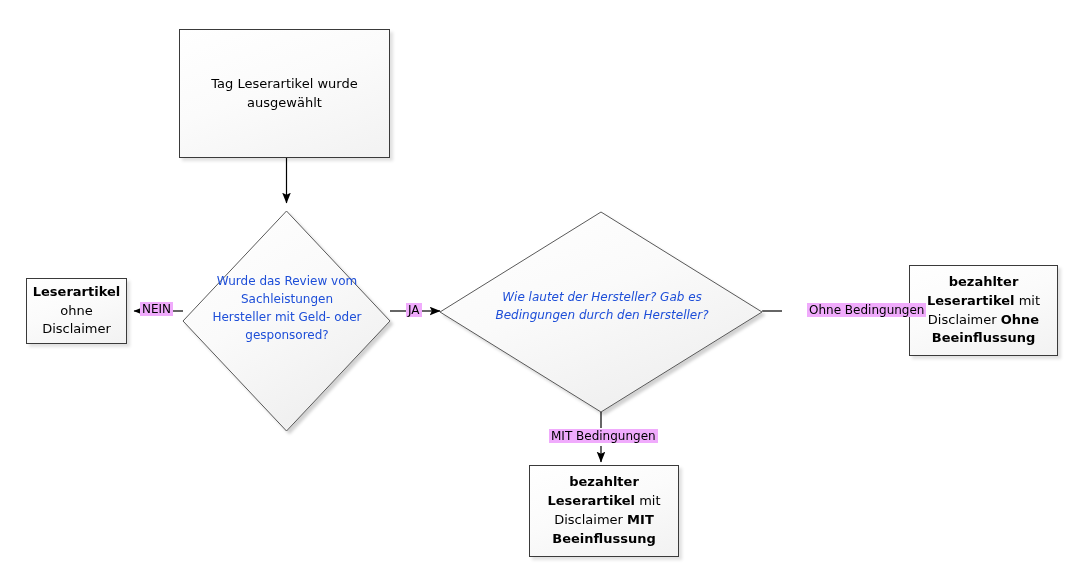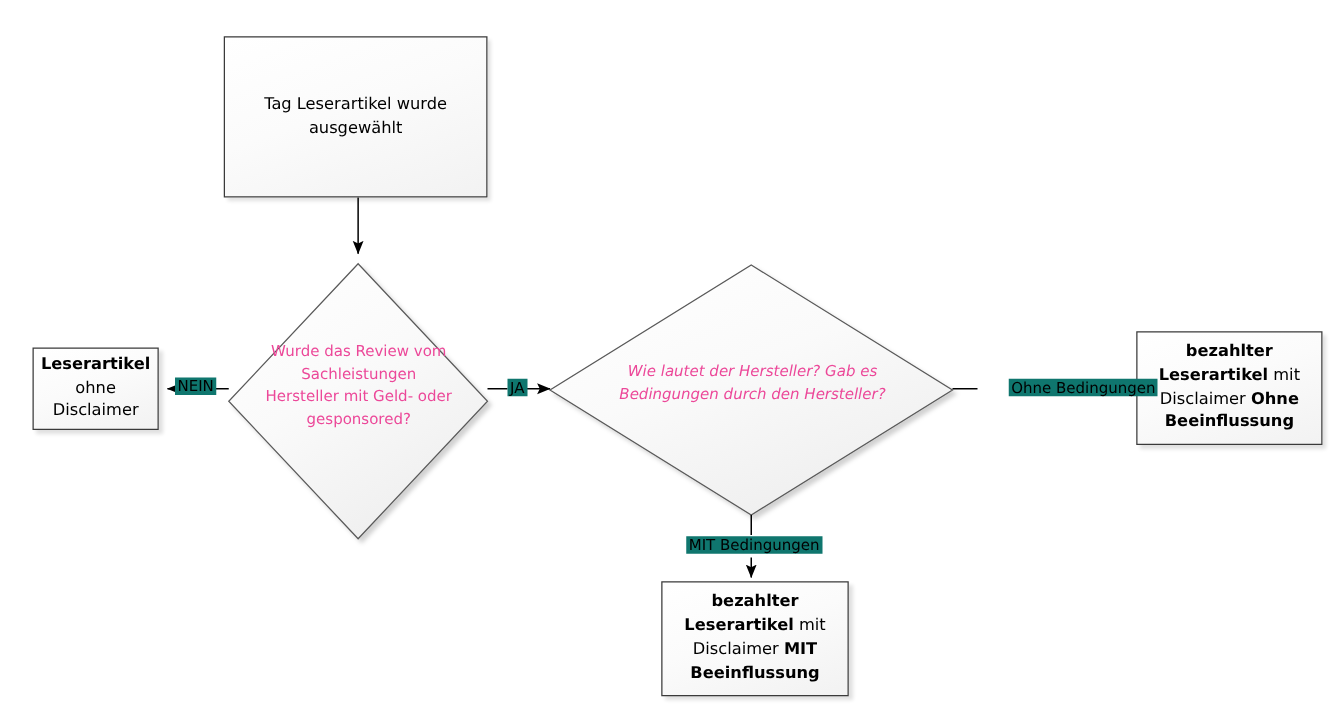--- a/index.html
+++ b/index.html
@@ -75,21 +75,21 @@
     top: 465px;
     width: 150px;
     height: 92px;
     font-size: 13px;
   }
 
   
   .diamond-label {
     position: absolute;
     text-align: center;
-    color: #ec4899;
+    color: #1d4ed8;
     font-size: 12px;
     line-height: 1.5;
     pointer-events: none;
   }
   #diamond1-label {
     left: 196px;
     top: 272px;
     width: 182px;
   }
   #diamond2-label {
@@ -97,21 +97,21 @@
     top: 288px;
     width: 272px;
     font-style: italic;
   }
 
   
   .edge-label {
     position: absolute;
     color: #000000;
     font-size: 12px;
-    background: #0f766e;
+    background: #f0abfc;
     white-space: nowrap;
     padding: 0 2px;
   }
   #label-nein { left: 140px; top: 302px; }
   #label-ja   { left: 406px; top: 303px; }
   #label-ohne-bedingungen { left: 780px; top: 303px; margin-left: 27px; }
   #label-mit-bedingungen  { left: 549px; top: 429px; }
 </style>
 </head>
 <body>

